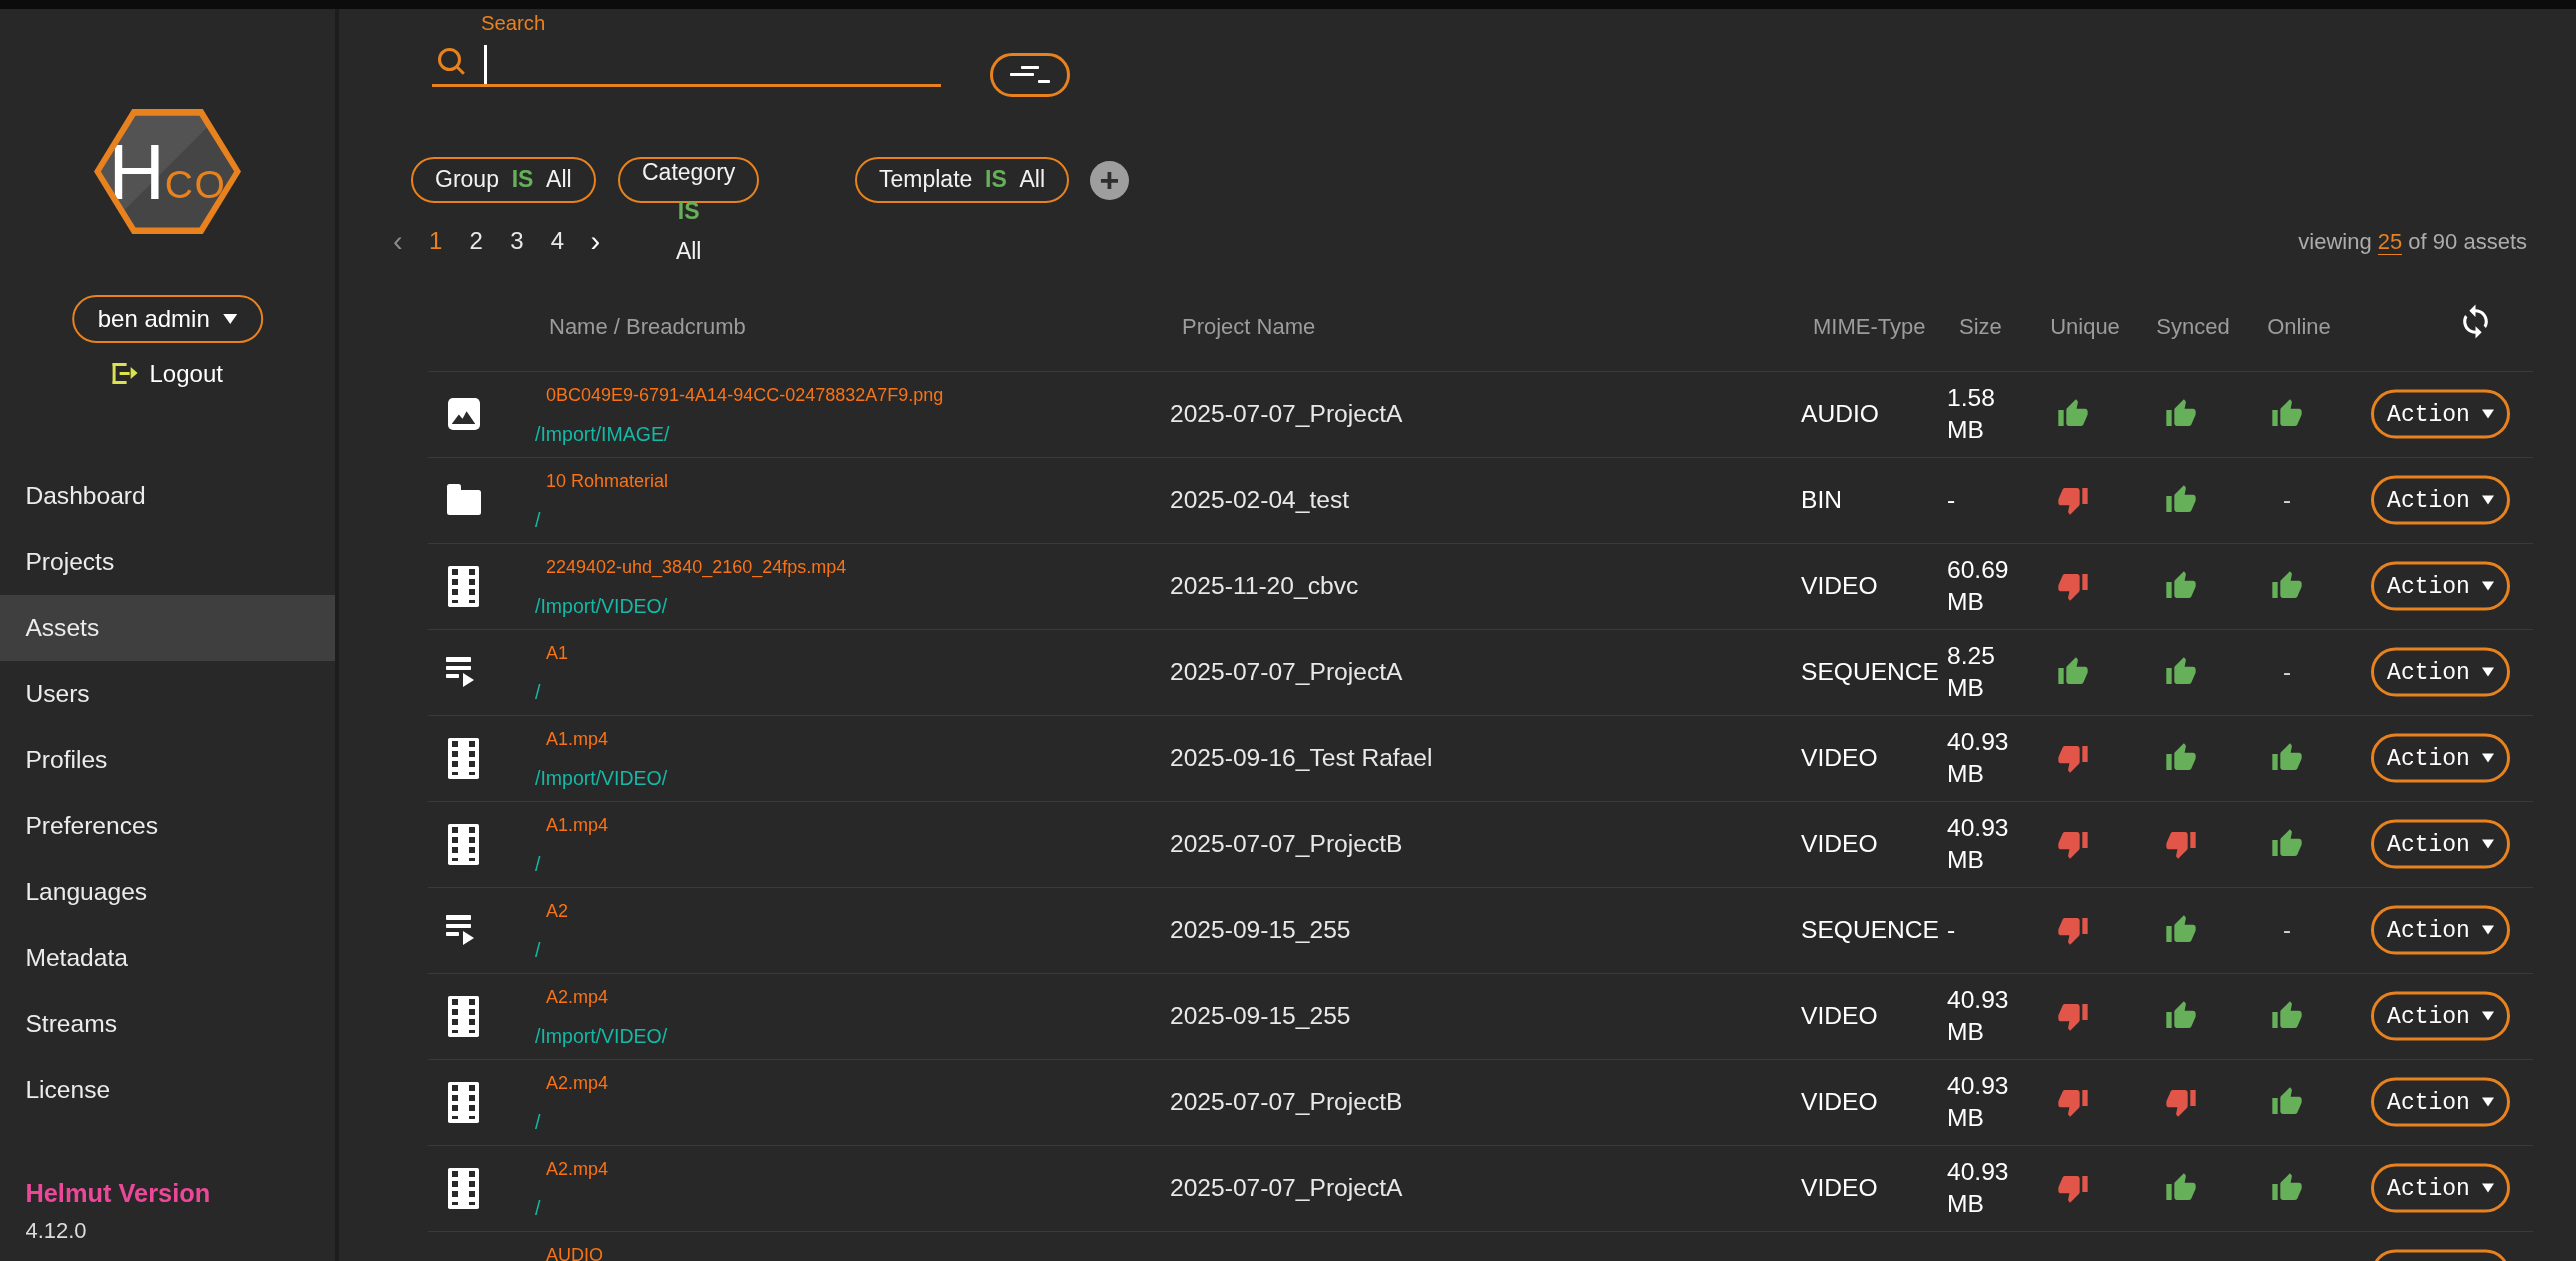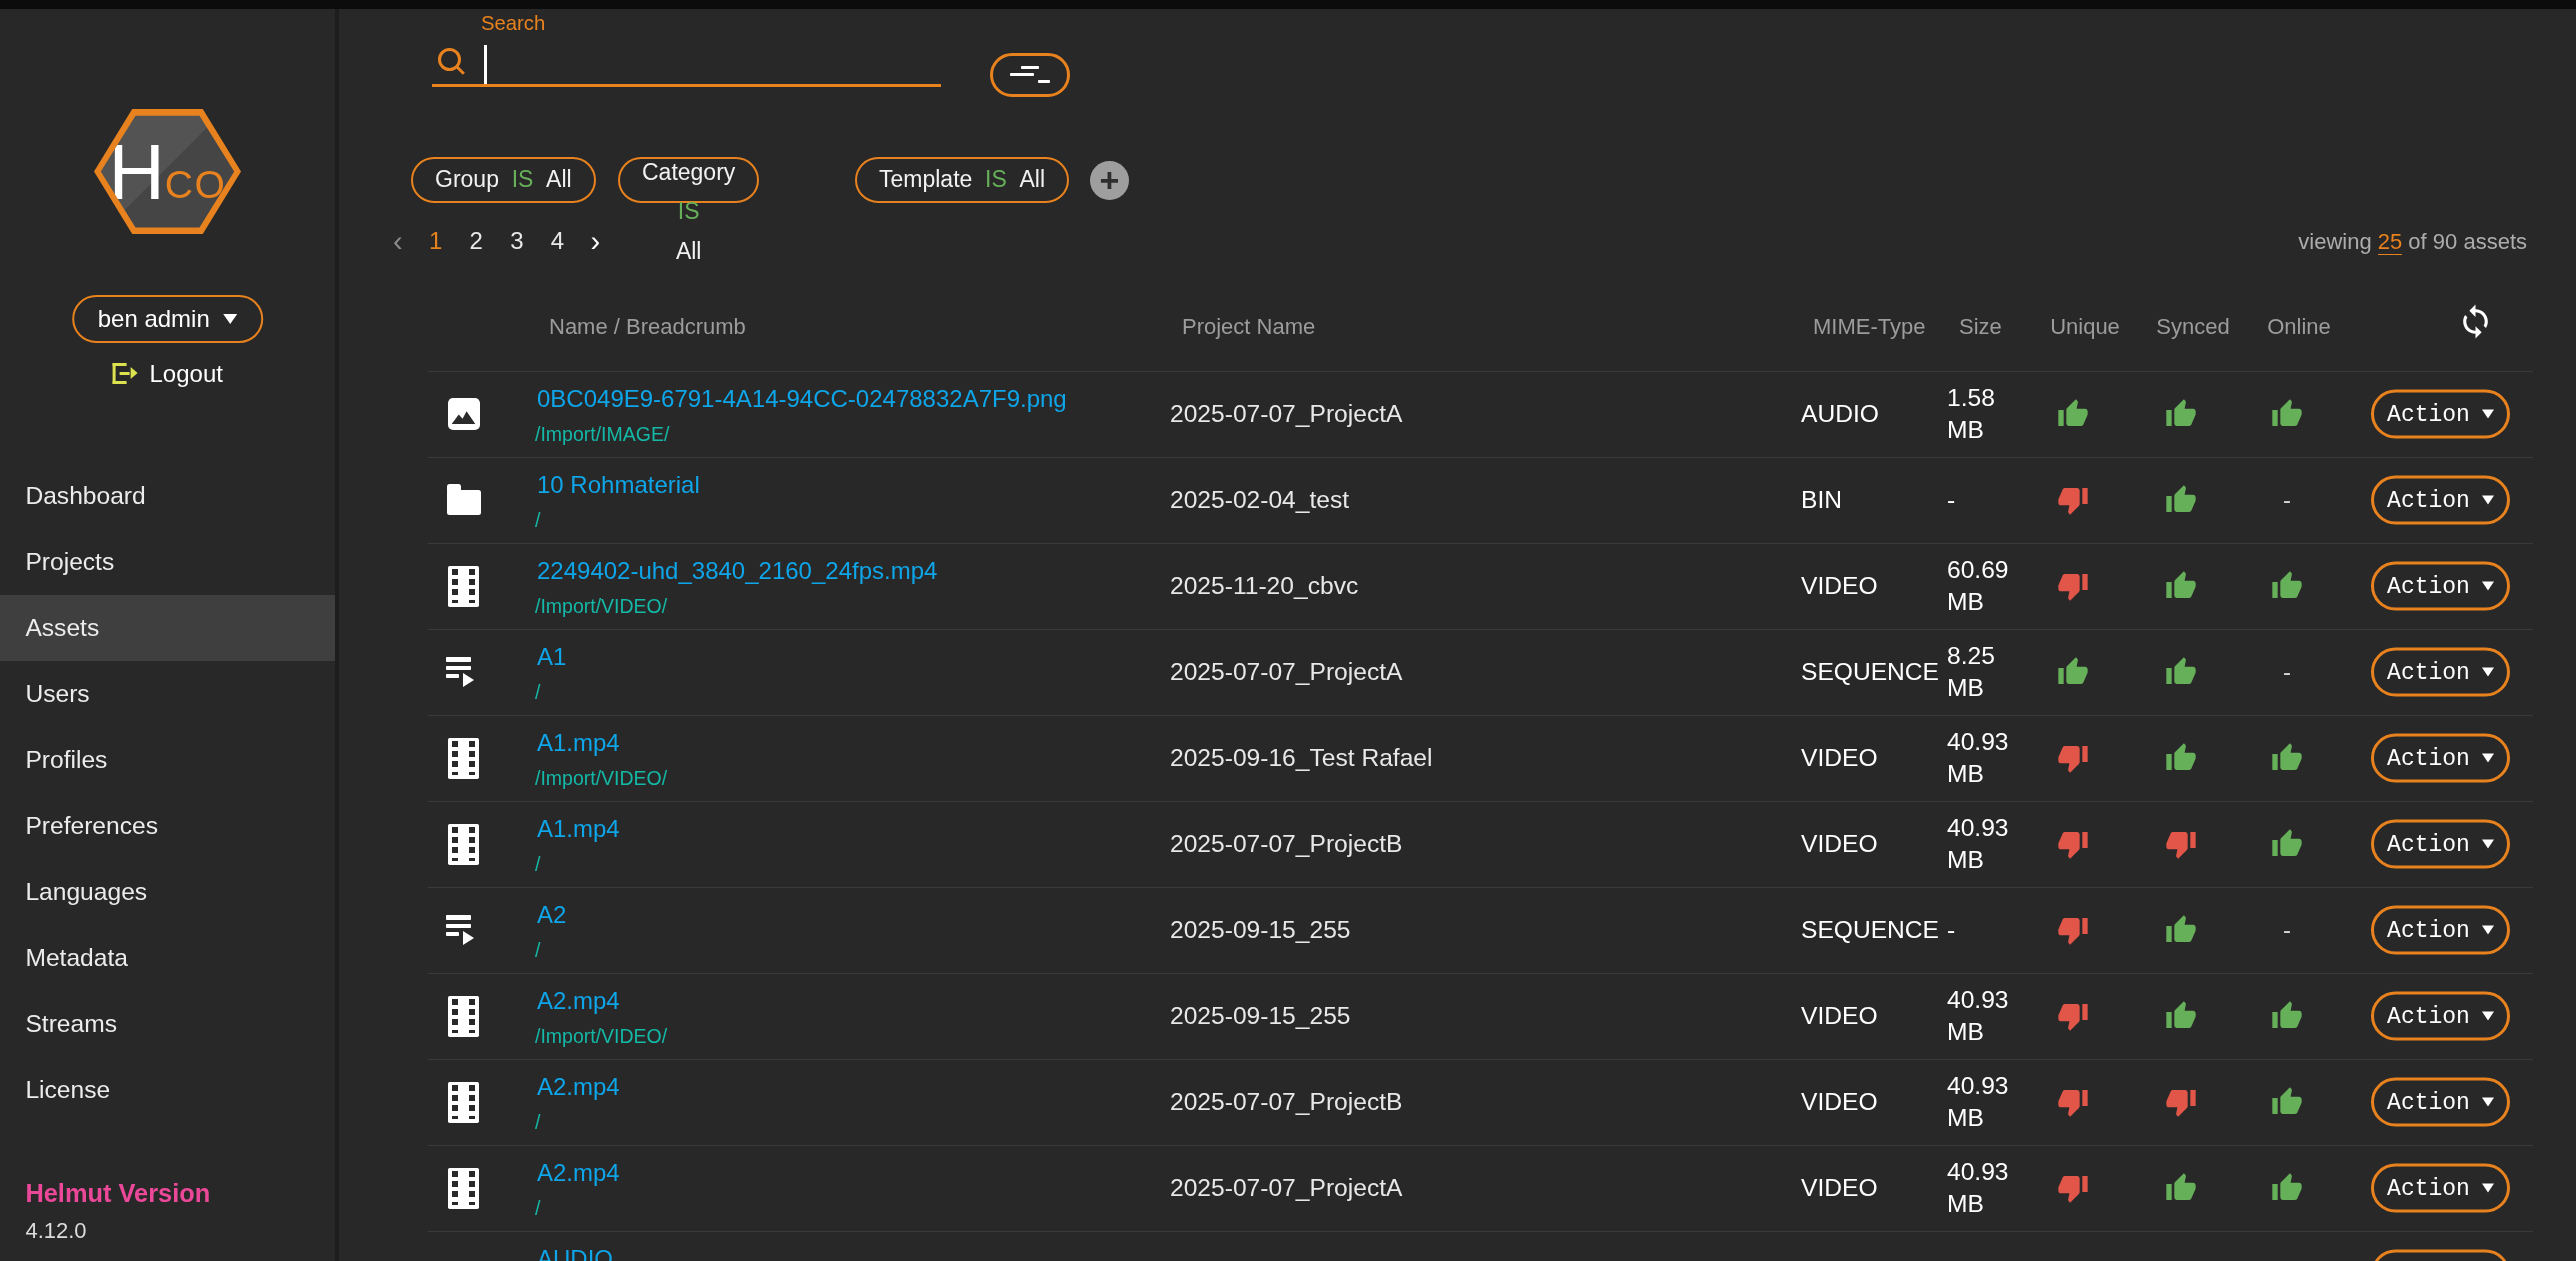--- a/index.html
+++ b/index.html
@@ -53,21 +53,21 @@
         border-radius:22px;background:transparent;display:flex;flex-direction:column;align-items:center;
         justify-content:center;gap:3.4px;cursor:pointer;box-sizing:border-box;}
   .sort-btn i{display:block;height:3.4px;background:#fff;border-radius:0.8px;}
   .sort-btn .l1{width:18.6px;align-self:center;}
   .sort-btn .l2{width:24px;}
   .sort-btn .l3{width:12.7px;align-self:flex-start;margin-left:28px;}
 
   .chip{position:absolute;top:148px;height:46px;border:2.5px solid var(--accent);border-radius:25.4px;
         background:transparent;display:flex;align-items:center;gap:12.7px;padding:0 22px;font-size:23px;
         color:#f2f2f2;cursor:pointer;box-sizing:border-box;white-space:nowrap;}
-  .chip .op{color:var(--green);}
+  .chip .op{color:var(--green);font-weight:bold;}
   .chip1{left:71px;text-align:right;} .chip2{left:278px;flex-direction:column;} .chip3{left:515px;}
   .add-btn{position:absolute;left:750px;top:152px;width:39px;height:39px;border-radius:50%;
         background:#9e9e9e;border:none;color:#2e2e2e;font-size:34px;font-weight:600;line-height:37px;
         text-align:center;cursor:pointer;padding:0;}
 
   .pager{position:absolute;left:53px;top:218px;display:flex;align-items:center;gap:25.4px;font-size:24px;}
   .pager .pg{color:#e8e8e8;cursor:pointer;min-width:15.2px;text-align:center;}
   .pager .pg.current{color:var(--accent);}
   .pager .nav-arrow{font-size:29px;line-height:24px;cursor:pointer;}
   .pager .prev{color:#8a8a8a;}
@@ -80,21 +80,21 @@
   .th-name{left:197px;} .th-project{left:830px;} .th-mime{left:1461px;} .th-size{left:1607px;}
   .th-unique{left:1733px;transform:translateX(-50%);}
   .th-synced{left:1841px;transform:translateX(-50%);}
   .th-online{left:1947px;transform:translateX(-50%);}
   .refresh{position:absolute;left:2117px;top:-10.2px;width:37px;height:37px;cursor:pointer;}
 
   .rows{position:absolute;left:88px;top:362px;width:2105px;}
   .row{position:relative;height:85px;border-top:1.7px solid #3a3a3a;}
   .cell-icon{position:absolute;left:17px;top:50%;transform:translateY(-50%);width:37px;height:42px;
         display:flex;align-items:center;justify-content:center;}
-  .name{position:absolute;left:109px;top:13.5px;font-size:24px;color:#0ea5e9;white-space:nowrap;}
+  .name{position:absolute;left:118px;top:13.5px;font-size:18px;color:#f97316;white-space:nowrap;}
   .crumb{position:absolute;left:107px;top:51px;font-size:19.5px;color:#14b8a6;white-space:nowrap;}
   .proj{position:absolute;left:742px;top:50%;transform:translateY(-50%);font-size:24.6px;color:#e8e8e8;white-space:nowrap;}
   .mime{position:absolute;left:1373px;top:50%;transform:translateY(-50%);font-size:24.6px;color:#fff;}
   .size{position:absolute;left:1519px;top:50%;transform:translateY(-50%);font-size:24.6px;color:#fff;
         display:flex;flex-direction:column;line-height:32px;}
   .st{position:absolute;top:50%;transform:translate(-50%,-50%);}
   .st-unique{left:1645px;} .st-synced{left:1753px;} .st-online{left:1859px;}
   .thumb{width:32px;height:32px;display:block;}
   .thumb.up path{fill:var(--green);}
   .thumb.down path{fill:var(--red);}

